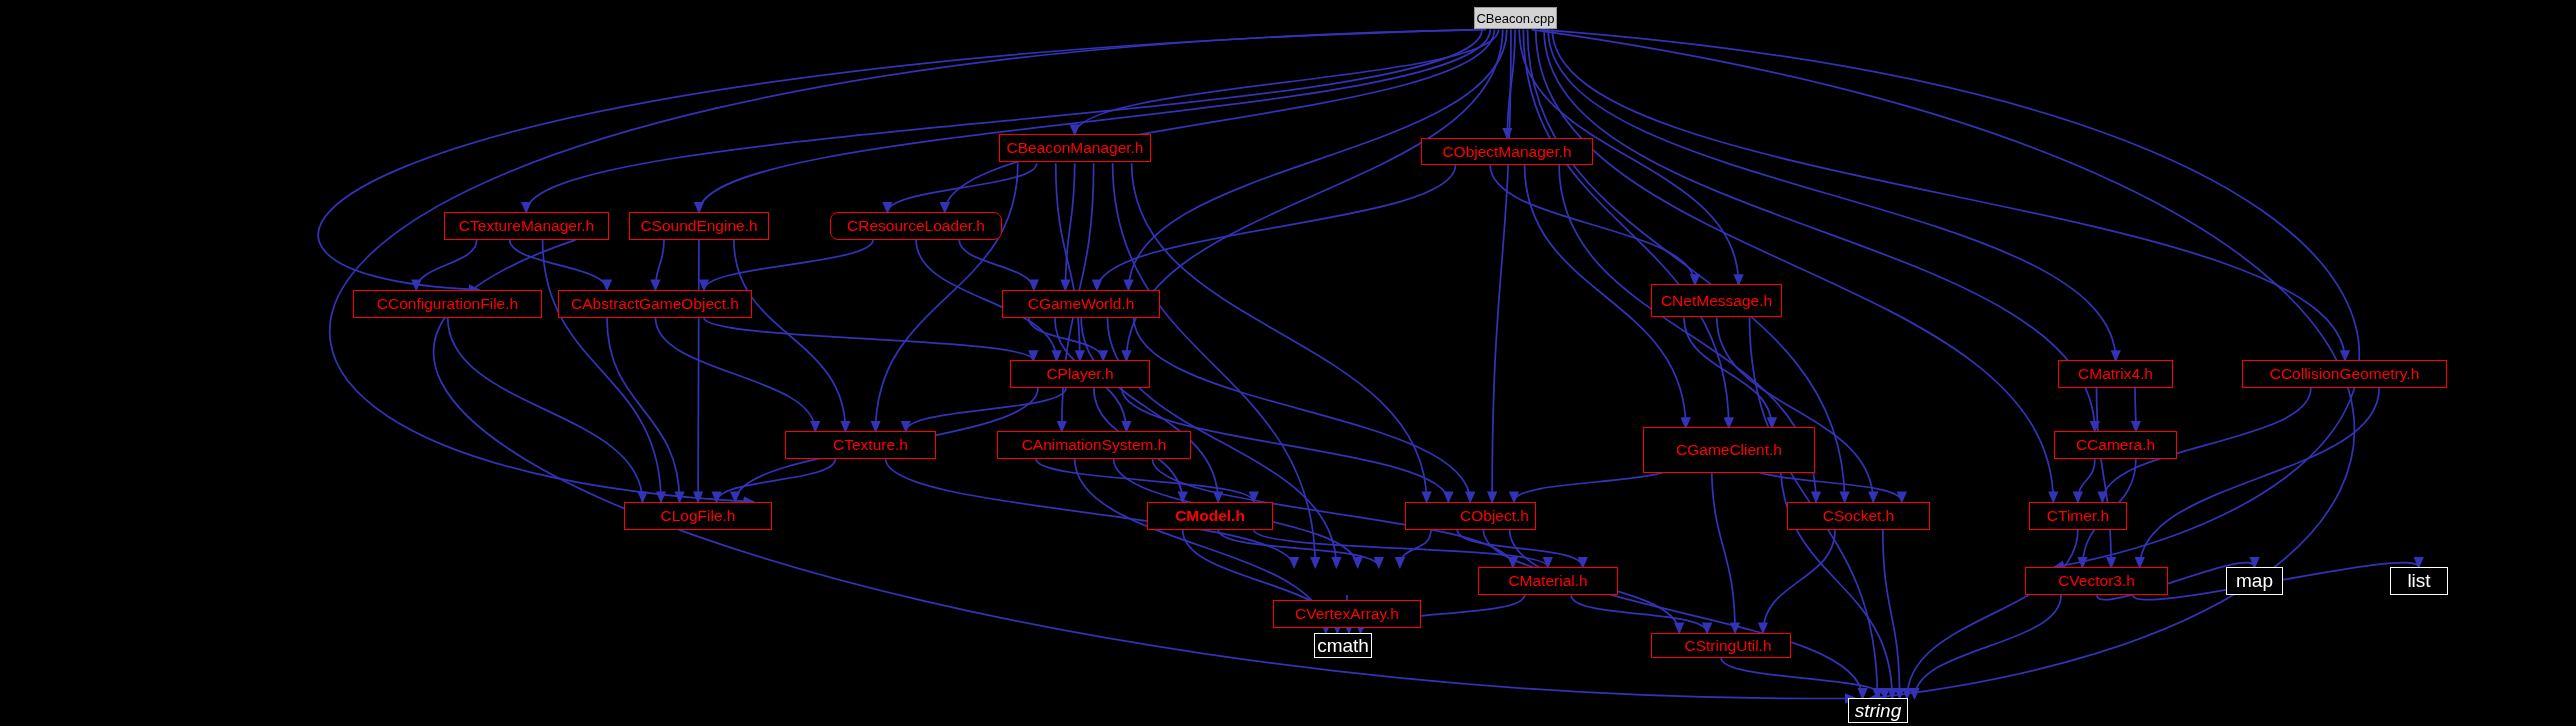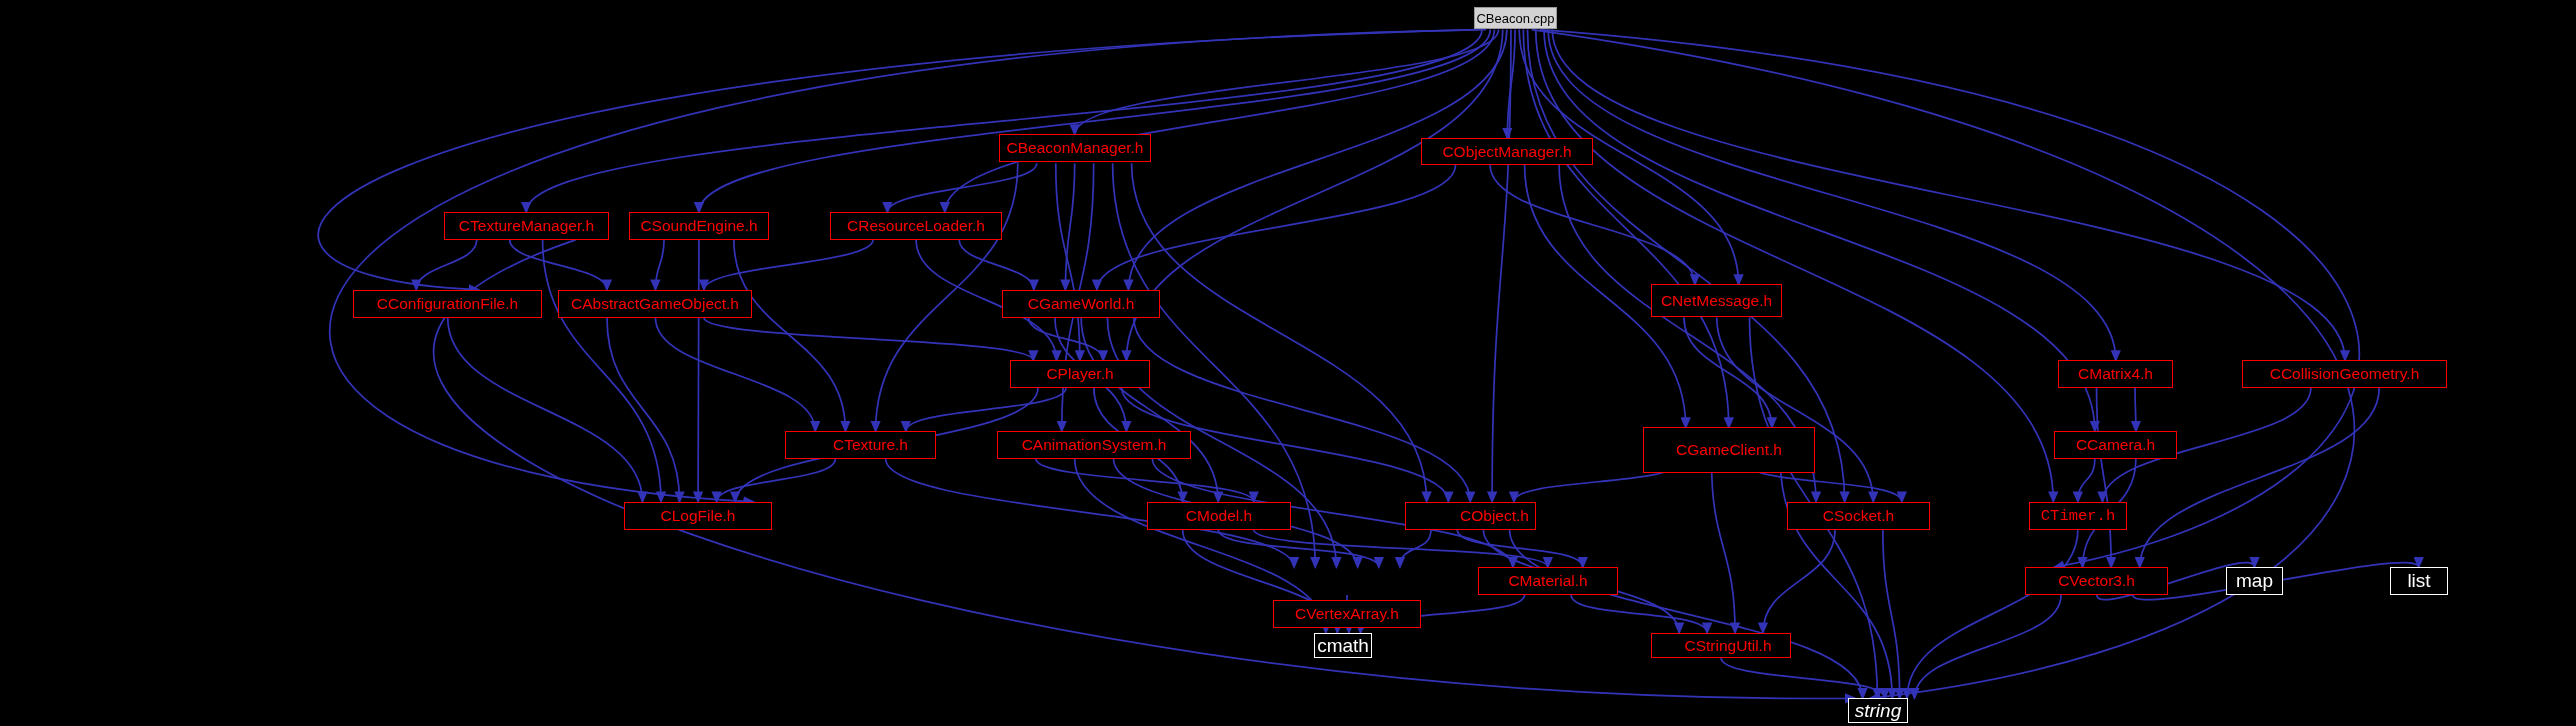--- a/index.html
+++ b/index.html
@@ -110,37 +110,37 @@
       <path d="M2433,690 C2433,718 2616,630 2616,658" fill="none" stroke="#3333b8" stroke-width="2" marker-end="url(#arr)"></path>
       <path d="M2474.5,690 C2474.5,718 2806.5,630 2806.5,658" fill="none" stroke="#3333b8" stroke-width="2" marker-end="url(#arr)"></path>
       <path d="M2391.5,690 C2391.5,750 2221.4,750 2221.4,810" fill="none" stroke="#3333b8" stroke-width="2" marker-end="url(#arr)"></path>
       <path d="M1997,763 C1997,791 2187,782 2187,810" fill="none" stroke="#3333b8" stroke-width="2" marker-end="url(#arr)"></path>
     </svg>
 <div class="node root" style="left: 1474px; top: 6.9px; width: 83px; height: 22.4px;">CBeacon.cpp</div>
     <div class="node red" style="left: 999px; top: 134px; width: 152px; height: 28.4px;">CBeaconManager.h</div>
     <div class="node red" style="left: 1421px; top: 138px; width: 172px; height: 27px;">CObjectManager.h</div>
     <div class="node red" style="left: 444px; top: 212px; width: 165px; height: 27.6px;">CTextureManager.h</div>
     <div class="node red" style="left: 629px; top: 212px; width: 140px; height: 27.6px;">CSoundEngine.h</div>
-    <div class="node red" style="left: 830px; top: 212px; width: 172px; height: 27.6px;">CResourceLoader.h</div>
+    <div class="node red" style="left: 830px; top: 212px; width: 172px; height: 27.6px; border-radius: 8px;">CResourceLoader.h</div>
     <div class="node red" style="left: 353px; top: 290px; width: 189px; height: 27.6px;">CConfigurationFile.h</div>
     <div class="node red" style="left: 558px; top: 290px; width: 194px; height: 27.6px;">CAbstractGameObject.h</div>
     <div class="node red" style="left: 1002px; top: 290px; width: 158px; height: 27.6px;">CGameWorld.h</div>
     <div class="node red" style="left: 1651px; top: 284px; width: 131px; height: 33px;">CNetMessage.h</div>
     <div class="node red" style="left: 1010px; top: 360px; width: 140px; height: 27.6px;">CPlayer.h</div>
     <div class="node red" style="left: 2058px; top: 360px; width: 115px; height: 27.6px;">CMatrix4.h</div>
     <div class="node red" style="left: 2242px; top: 360px; width: 205px; height: 27.6px;">CCollisionGeometry.h</div>
     <div class="node red" style="left: 785px; top: 431px; width: 151px; height: 27.6px; padding-left: 20px;">CTexture.h</div>
     <div class="node red" style="left: 997px; top: 431px; width: 194px; height: 27.6px;">CAnimationSystem.h</div>
     <div class="node red" style="left: 1643px; top: 427px; width: 172px; height: 46px;">CGameClient.h</div>
     <div class="node red" style="left: 2054px; top: 431px; width: 123px; height: 27.6px;">CCamera.h</div>
     <div class="node red" style="left: 624px; top: 502px; width: 148px; height: 27.6px;">CLogFile.h</div>
-    <div class="node red" style="left: 1147px; top: 502px; width: 144px; height: 27.6px;">CModel.h</div>
+    <div class="node red" style="left: 1147px; top: 502px; width: 126px; height: 27.6px; font-weight: bold;">CModel.h</div>
     <div class="node red" style="left: 1405px; top: 502px; width: 131px; height: 27.6px; padding-left: 48px;">CObject.h</div>
     <div class="node red" style="left: 1787px; top: 502px; width: 143px; height: 27.6px;">CSocket.h</div>
-    <div class="node red" style="left: 2029px; top: 502px; width: 98px; height: 27.6px; font-family: Liberation Mono, monospace;">CTimer.h</div>
+    <div class="node red" style="left: 2029px; top: 502px; width: 98px; height: 27.6px;">CTimer.h</div>
     <div class="node red" style="left: 1273px; top: 567px; width: 148px; height: 27.6px; margin-top: 33px;">CVertexArray.h</div>
     <div class="node red" style="left: 1478px; top: 567px; width: 140px; height: 27.6px;">CMaterial.h</div>
     <div class="node red" style="left: 2025px; top: 567px; width: 143px; height: 27.6px;">CVector3.h</div>
     <div class="node plain" style="left: 2226px; top: 567px; width: 57px; height: 27.6px;">map</div>
     <div class="node plain" style="left: 2390px; top: 567px; width: 58px; height: 27.6px;">list</div>
     <div class="node plain" style="left: 1314px; top: 633px; width: 58px; height: 25px;">cmath</div>
     <div class="node red" style="left: 1651px; top: 633px; width: 140px; height: 25px; padding-left: 14px;">CStringUtil.h</div>
     <div class="node plain" style="left: 1848px; top: 698px; width: 60px; height: 25px; font-style: italic;">string</div>
   </div>
 

